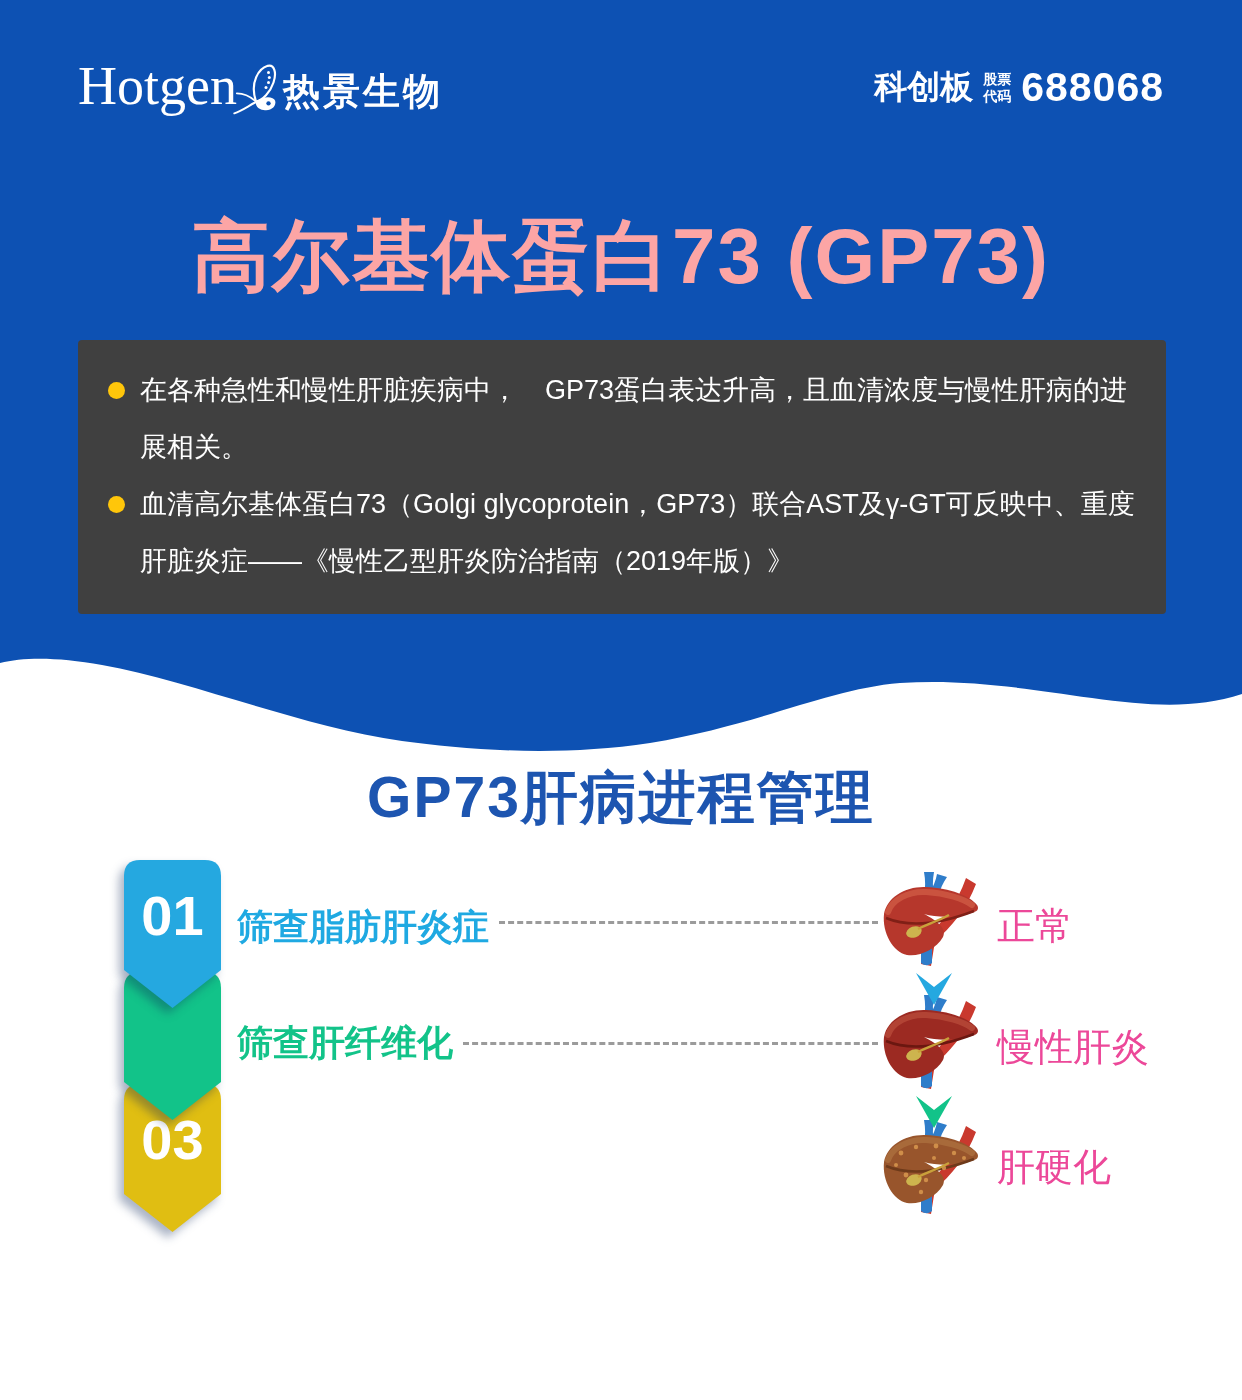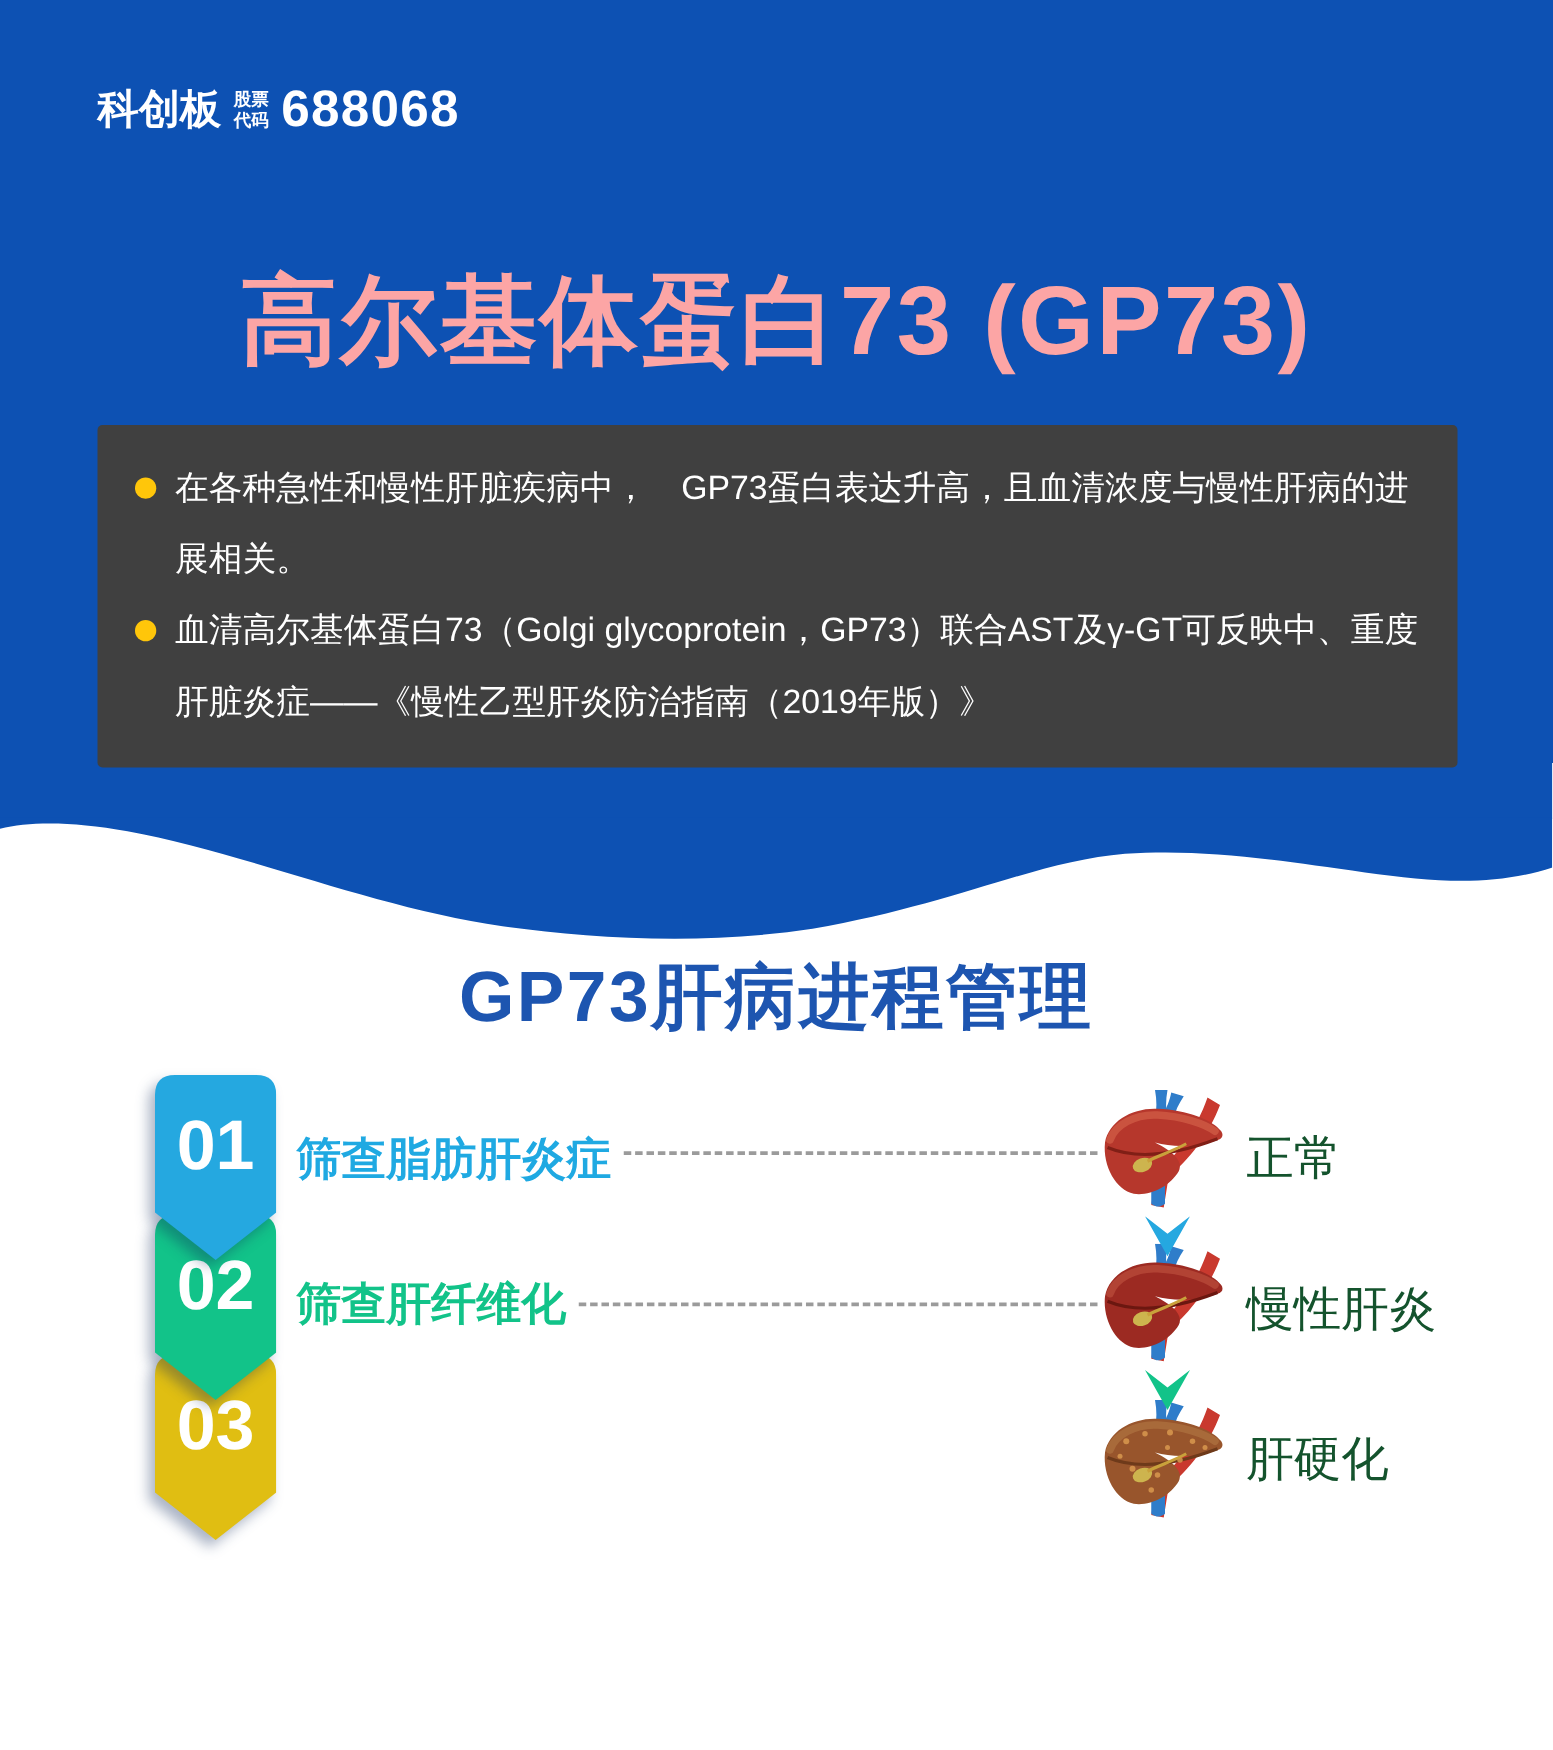--- a/index.html
+++ b/index.html
@@ -51,38 +51,55 @@
   .dash { flex:1; border-top:3px dashed #9b9b9b; margin-left:10px; }
 
   .liver { position:absolute; left:876px; width:106px; height:96px; }
   .liver svg { display:block; }
   .liver1 { top:872px; --l1:#b6372c; --l2:#d05a45; --l3:#801f16; }
   .liver2 { top:995px;  --l1:#9c2a22; --l2:#b84a3a; --l3:#6b1710; }
   .liver3 { top:1120px; --l1:#98552c; --l2:#ad6f3e; --l3:#6e3a1a; }
   .liver .spots { display:none; }
   .liver3 .spots { display:inline; }
 
-  .result { position:absolute; left:997px; font-size:38px; color:#14532d; white-space:nowrap; }
+  .result { position:absolute; left:997px; font-size:38px; color:#ec4899; white-space:nowrap; }
   .result1 { top:901px; } .result2 { top:1022px; } .result3 { top:1142px; }
 
   .chevron { position:absolute; left:916px; }
   .chev1 { top:973px; } .chev2 { top:1096px; }
 
   
   .sources { position:absolute; left:80px; top:1256px; color:#3a3a3a; }
   .sources-label { font-size:20px; margin-bottom:8px; }
   .source-line { font-size:19px; line-height:30px; }
 </style>
 </head>
 <body>
 
 <div class="page">
 
   <div class="hero">
     <div class="hero-header">
+      <div class="logo">
+        <span class="logo-en">Hotgen</span>
+        <span class="butterfly-wrap">
+          <svg width="50" height="56" viewBox="0 0 60 64">
+            <path d="M30 46 C22 22 34 6 44 3 C52 1 55 11 51 23 C47 35 38 44 30 46 Z" fill="none" stroke="#ffffff" stroke-width="2.6"></path>
+            <circle cx="45" cy="11" r="1.8" fill="#fff"></circle>
+            <circle cx="46" cy="17" r="1.8" fill="#fff"></circle>
+            <circle cx="45" cy="23" r="1.8" fill="#fff"></circle>
+            <circle cx="42" cy="29" r="1.8" fill="#fff"></circle>
+            <path d="M30 46 C38 39 51 39 53 45 C55 52 47 58 39 56 C33 55 29 51 30 46 Z" fill="#ffffff"></path>
+            <circle cx="45" cy="48" r="2.6" fill="#0d51b3"></circle>
+            <path d="M29 47 C21 51 13 57 4 60" fill="none" stroke="#ffffff" stroke-width="2.4" stroke-linecap="round"></path>
+            <path d="M29 45 C21 38 14 36 7 36" fill="none" stroke="#ffffff" stroke-width="2.2" stroke-linecap="round"></path>
+          </svg>
+        </span>
+        <span class="logo-cn">热景生物</span>
+      </div>
       <div class="stock">
         <span class="stock-board">科创板</span>
         <span class="stock-label">
           <span>股票</span>
           <span>代码</span>
         </span>
         <span class="stock-code">688068</span>
       </div>
     </div>
 
@@ -109,21 +126,20 @@
   <div class="banner banner1">
     <svg width="97" height="148" viewBox="0 0 97 148">
       <path d="M0 16 Q0 0 16 0 H81 Q97 0 97 16 V110 L48.5 148 L0 110 Z" fill="#25a8e0"></path>
     </svg>
     <div class="num">01</div>
   </div>
   <div class="banner banner2">
     <svg width="97" height="148" viewBox="0 0 97 148">
       <path d="M0 16 Q0 0 16 0 H81 Q97 0 97 16 V110 L48.5 148 L0 110 Z" fill="#12c389"></path>
     </svg>
-    <div class="num">02</div>
   </div>
   <div class="banner banner3">
     <svg width="97" height="148" viewBox="0 0 97 148">
       <path d="M0 16 Q0 0 16 0 H81 Q97 0 97 16 V110 L48.5 148 L0 110 Z" fill="#e0be12"></path>
     </svg>
     <div class="num">03</div>
   </div>
 
   <div class="step-row row1">
     <span class="step-label label1">筛查脂肪肝炎症</span>

